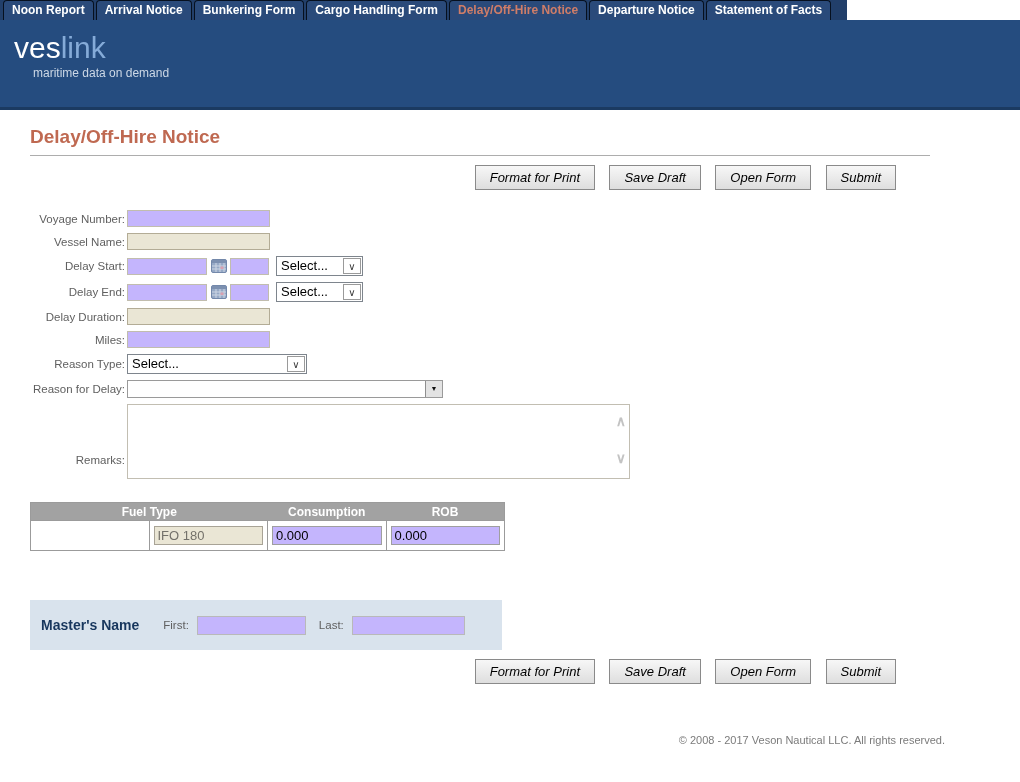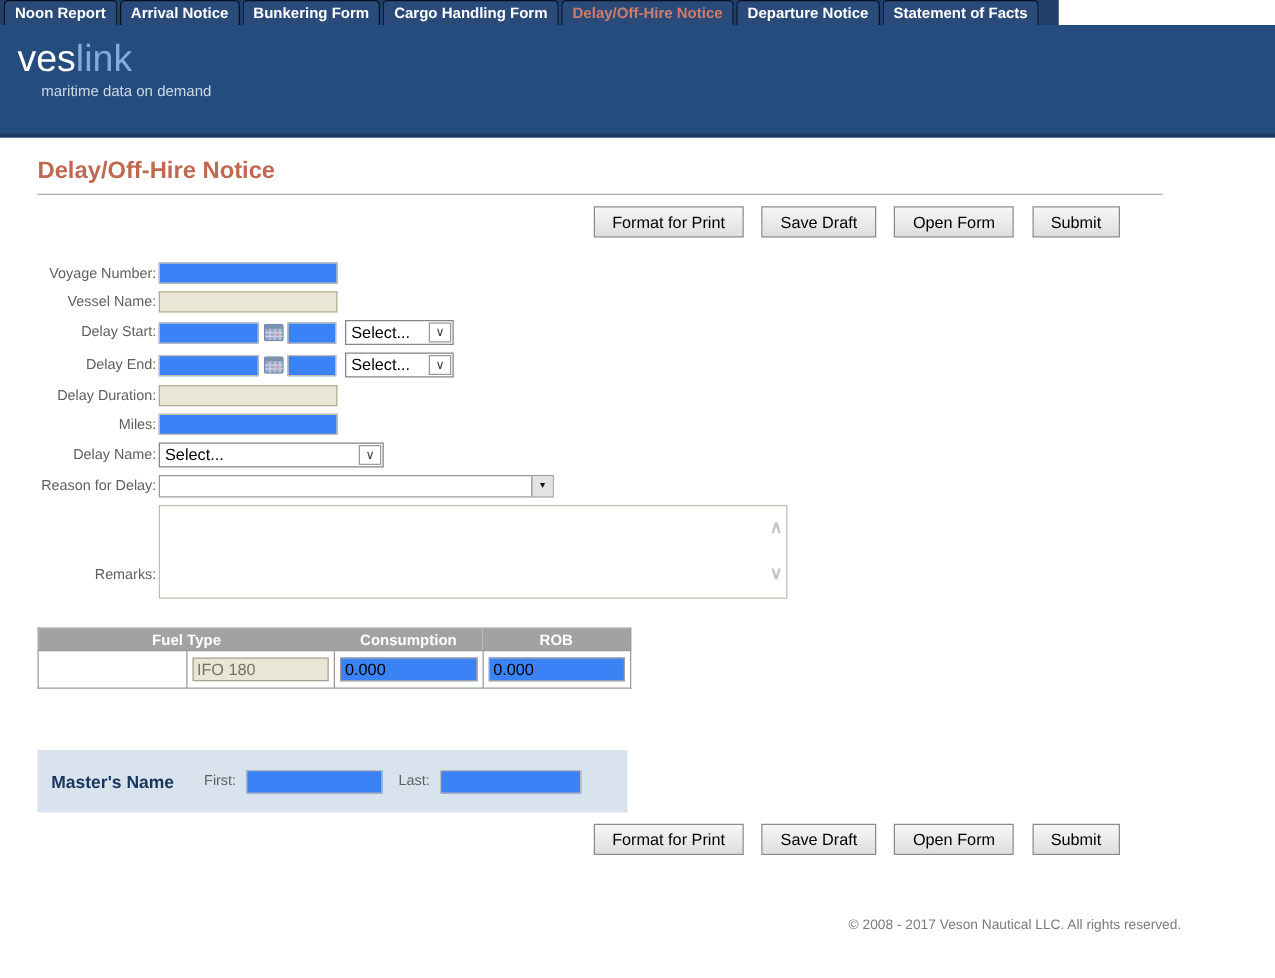--- a/index.html
+++ b/index.html
@@ -25,31 +25,31 @@
   
   .content { padding-left:30px; }
   .page-title { margin-top:16px; font-size:19px; color:#bf6951;
                 padding-bottom:7px; border-bottom:1px solid #adadad; width:900px; }
 
   .btnrow { width:866px; text-align:right; margin-top:9px; }
   .btn { display:inline-block; font-size:13px; color:#000;
          padding:4px 14px; margin-left:10px;
          background:linear-gradient(#f7f7f7,#dedede);
          border:1px solid #8a8a8a; cursor:pointer;
-         font-family:"Liberation Sans", sans-serif; }
+         font-family:"Liberation Sans", sans-serif;font-style:italic; }
 
   
   .form { margin-top:20px; }
   .frow { display:flex; align-items:center; margin-bottom:6px; min-height:17px; }
   .frow.top { align-items:flex-start; }
   .flabel { width:95px; text-align:right; font-size:11.5px; color:#606060;
             margin-right:2px; flex:none; }
   .frow.top .flabel { padding-top:4px;margin-top:46px; }
   .ti { height:17px; border:1px solid #c1bdae; font-size:13px; padding:0 3px;
-        font-family:"Liberation Sans", sans-serif; background:#3b82f6; color:#000; }
+        font-family:"Liberation Sans", sans-serif; background:#c4b5fd; color:#000; }
   .ti.ro { background:#eae6d5; border-color:#b3ac96; }
   .w143 { width:143px; } .w80 { width:80px; } .w39 { width:39px; }
 
   .calicon { width:16px; height:14px; margin:0 3px 0 4px; cursor:pointer; flex:none; }
 
   .sel { display:inline-flex; align-items:stretch; background:#fff;
          border:1px solid #7e858d; height:20px; cursor:pointer; }
   .sel .seltxt { flex:1; font-size:13px; padding:1px 0 0 4px; color:#000; overflow:hidden; }
   .sel .chev { width:18px; margin:1px; border:1px solid #9a9a9a; background:#fff;
                color:#3c3c3c; font-size:10px; line-height:15px; text-align:center; flex:none; }
@@ -178,21 +178,21 @@
       <span class="flabel">Delay Duration:</span>
       <input class="ti ro w143" readonly="" value="" style="">
     </div>
 
     <div class="frow">
       <span class="flabel">Miles:</span>
       <input class="ti w143" value="" style="">
     </div>
 
     <div class="frow">
-      <span class="flabel">Delay Name:</span>
+      <span class="flabel">Reason Type:</span>
       <div class="sel dtype">
         <span class="seltxt">Select...</span>
         <span class="chev">∨</span>
       </div>
     </div>
 
     <div class="frow">
       <span class="flabel">Reason for Delay:</span>
       <div class="combo">
         <span class="ctxt"></span>

